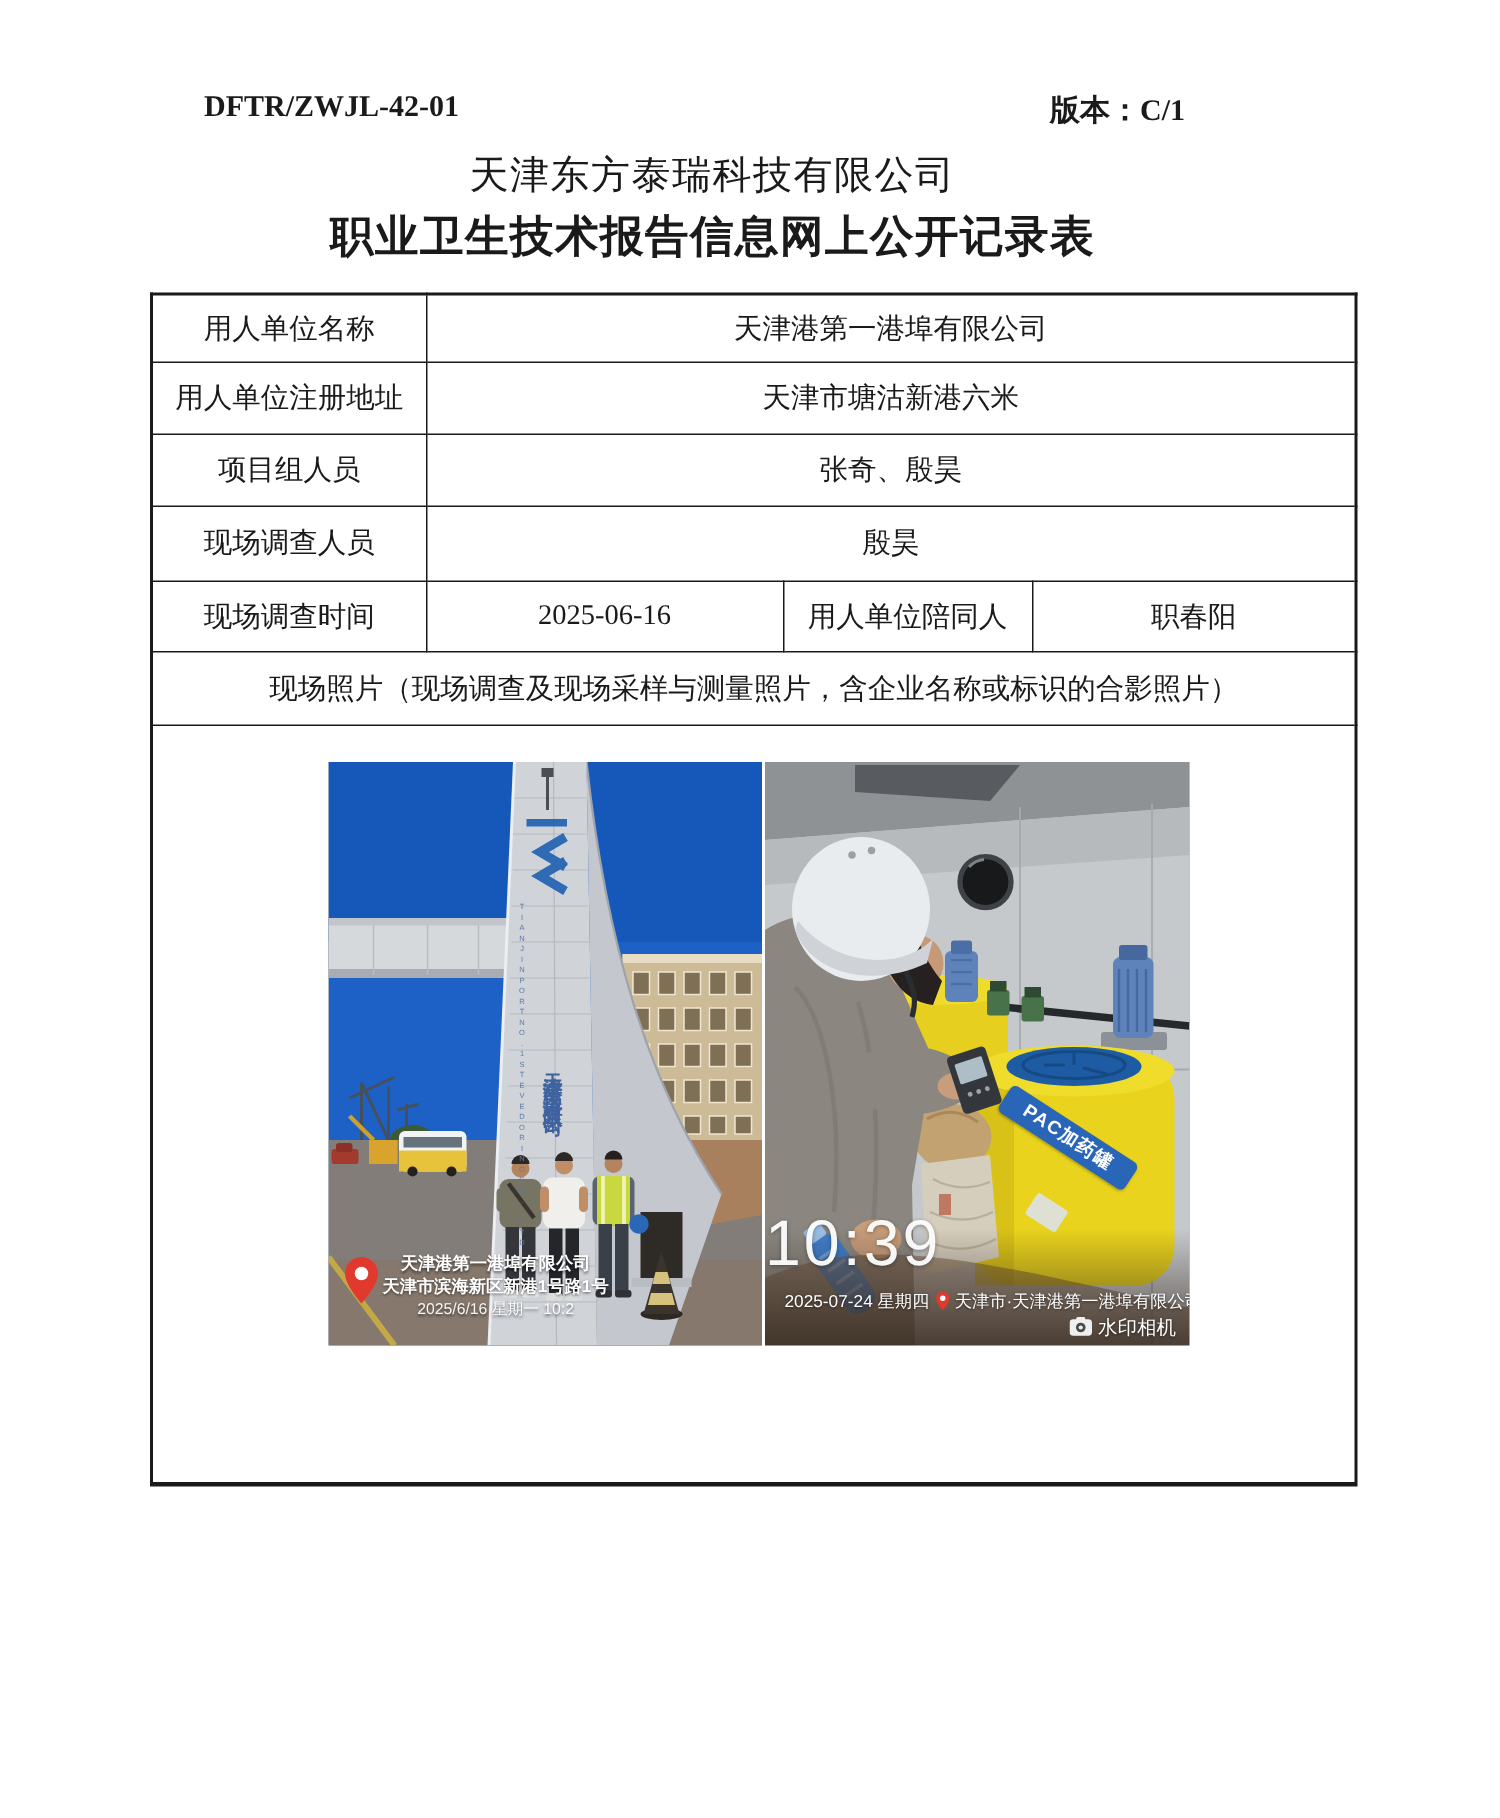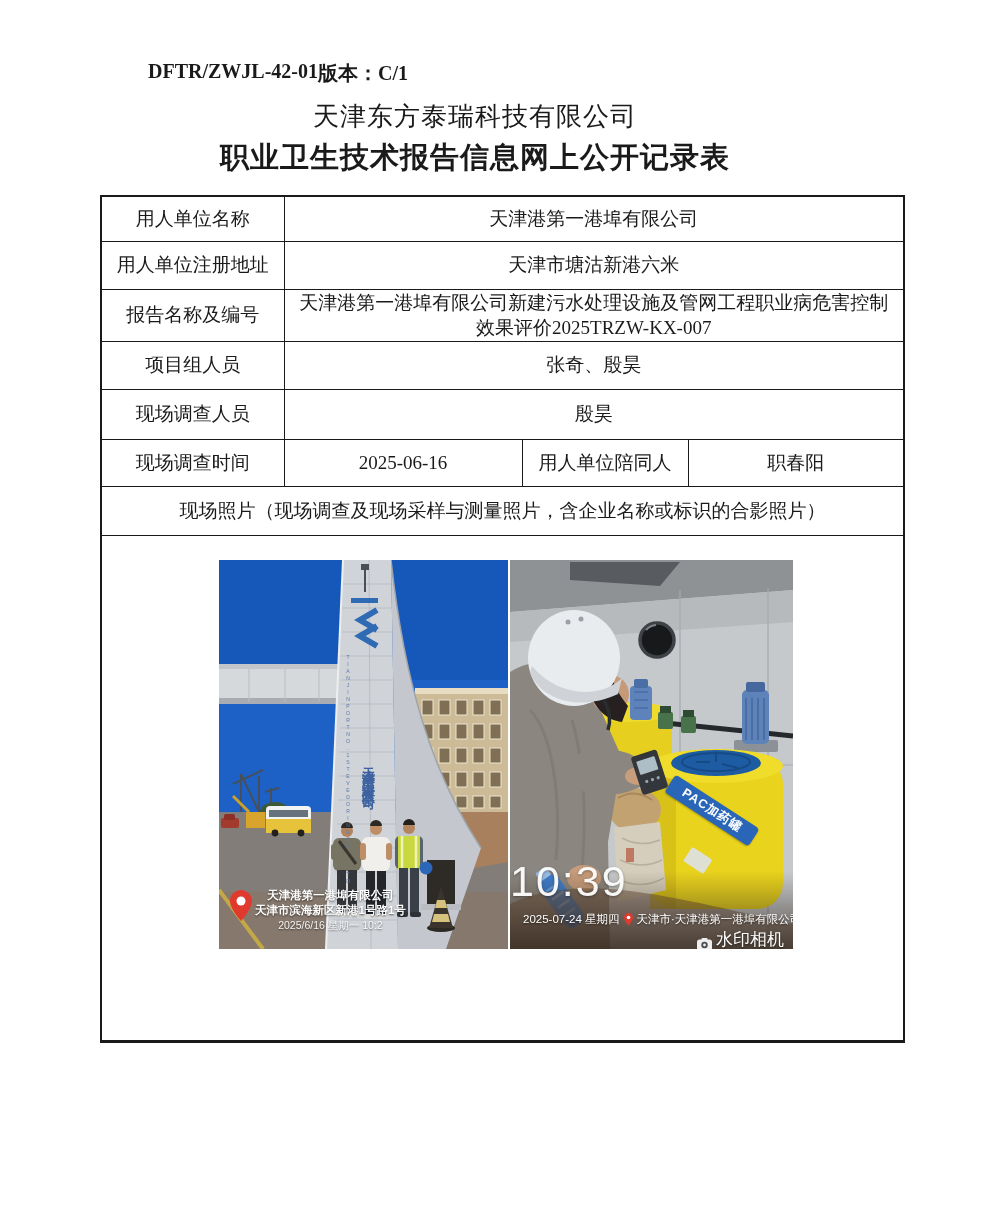--- a/index.html
+++ b/index.html
@@ -1,21 +1,21 @@
 <!DOCTYPE html>
 <html><head>
 <meta charset="utf-8">
 <style>
   html,body{margin:0;padding:0;background:#ffffff;}
   body{width:1000px;height:1212px;position:relative;overflow:hidden;
        font-family:"Liberation Serif","DejaVu Serif",serif;color:#1a1a1a;}
 
   
-  .doc-header{position:absolute;left:148px;top:60px;width:654px;display:flex;
-              font-size:20px;font-weight:bold;}
+  .doc-header{position:absolute;left:136px;top:60px;width:654px;display:flex;
+              justify-content:space-between;font-size:20px;font-weight:bold;}
   .company-line{position:absolute;left:148px;top:99px;width:654px;text-align:center;
                 font-size:26px;letter-spacing:1px;}
   .title-line{position:absolute;left:98px;top:138px;width:754px;text-align:center;
               font-size:29px;font-weight:bold;letter-spacing:1px;}
 
   
   table.rec{position:absolute;left:100px;top:195px;width:803px;
             border-collapse:collapse;table-layout:fixed;
             border:2px solid #1a1a1a;border-bottom-width:3px;}
   table.rec td{border:1px solid #1a1a1a;text-align:center;vertical-align:middle;
@@ -48,22 +48,22 @@
 
   
   .tank-label{left:152px;top:240px;width:100px;height:21px;transform:rotate(33deg);
               background:#2a66b8;border-radius:4px;color:#fff;font-weight:bold;
               font-size:12.5px;text-align:center;line-height:21px;letter-spacing:1px;
               font-family:"Liberation Sans",sans-serif;box-shadow:0 1px 2px rgba(0,0,0,.3);}
   .time-big{left:0;top:297px;width:230px;text-align:left;color:rgba(255,255,255,.95);
             font-size:43px;letter-spacing:2px;text-shadow:0 1px 3px rgba(0,0,0,.35);}
   .wm-right{left:13px;top:352px;display:flex;align-items:center;gap:4px;color:#fff;
             font-size:11.5px;text-shadow:0 1px 2px rgba(0,0,0,.6);white-space:nowrap;}
-  .app-badge{right:9px;top:368px;display:flex;align-items:flex-end;gap:4px;color:#fff;
-             font-size:17px;text-shadow:0 1px 2px rgba(0,0,0,.6);}
+  .app-badge{right:9px;top:368px;display:flex;align-items:center;gap:4px;color:#fff;
+             font-size:13px;text-shadow:0 1px 2px rgba(0,0,0,.6);}
   .fade-bottom{position:absolute;left:0;right:0;bottom:0;height:78px;
                background:linear-gradient(rgba(44,32,22,0),rgba(44,32,22,.72));}
 </style>
 </head>
 <body>
 
 <div class="doc-header">
   <span>DFTR/ZWJL-42-01</span>
   <span>版本：C/1</span>
 </div>
@@ -78,24 +78,20 @@
       <col style="width:216px">
     </colgroup>
   <tbody>
       <tr style="height:45px">
     <td>用人单位名称</td>
     <td colspan="3">天津港第一港埠有限公司</td>
   </tr>
   <tr style="height:48px">
     <td>用人单位注册地址</td>
     <td colspan="3">天津市塘沽新港六米</td>
-  </tr>
-  <tr style="height:52px">
-    <td>报告名称及编号</td>
-    <td colspan="3" class="report-val">天津港第一港埠有限公司新建污水处理设施及管网工程职业病危害控制效果评价2025TRZW-KX-007</td>
   </tr>
   <tr style="height:48px">
     <td>项目组人员</td>
     <td colspan="3">张奇、殷昊</td>
   </tr>
   <tr style="height:50px">
     <td>现场调查人员</td>
     <td colspan="3">殷昊</td>
   </tr>
   <tr style="height:47px">

